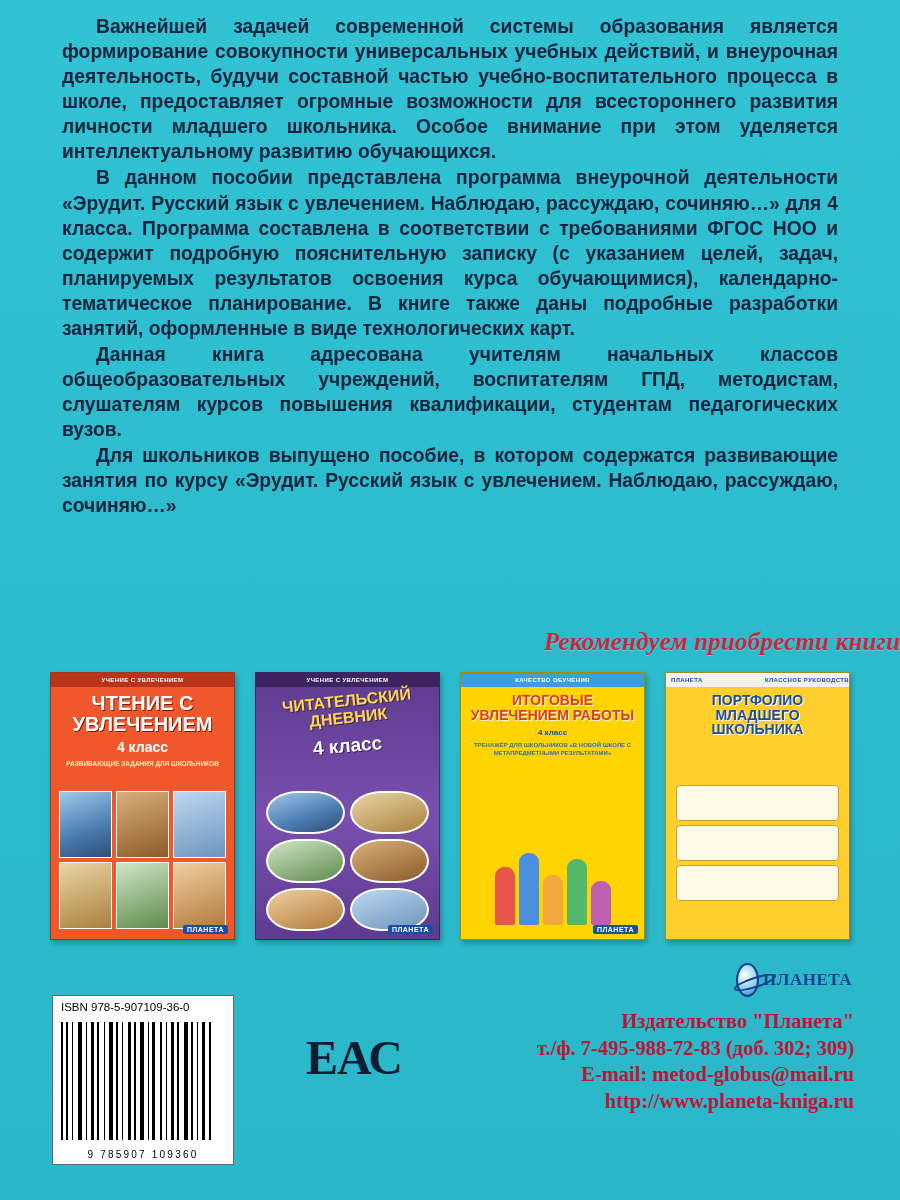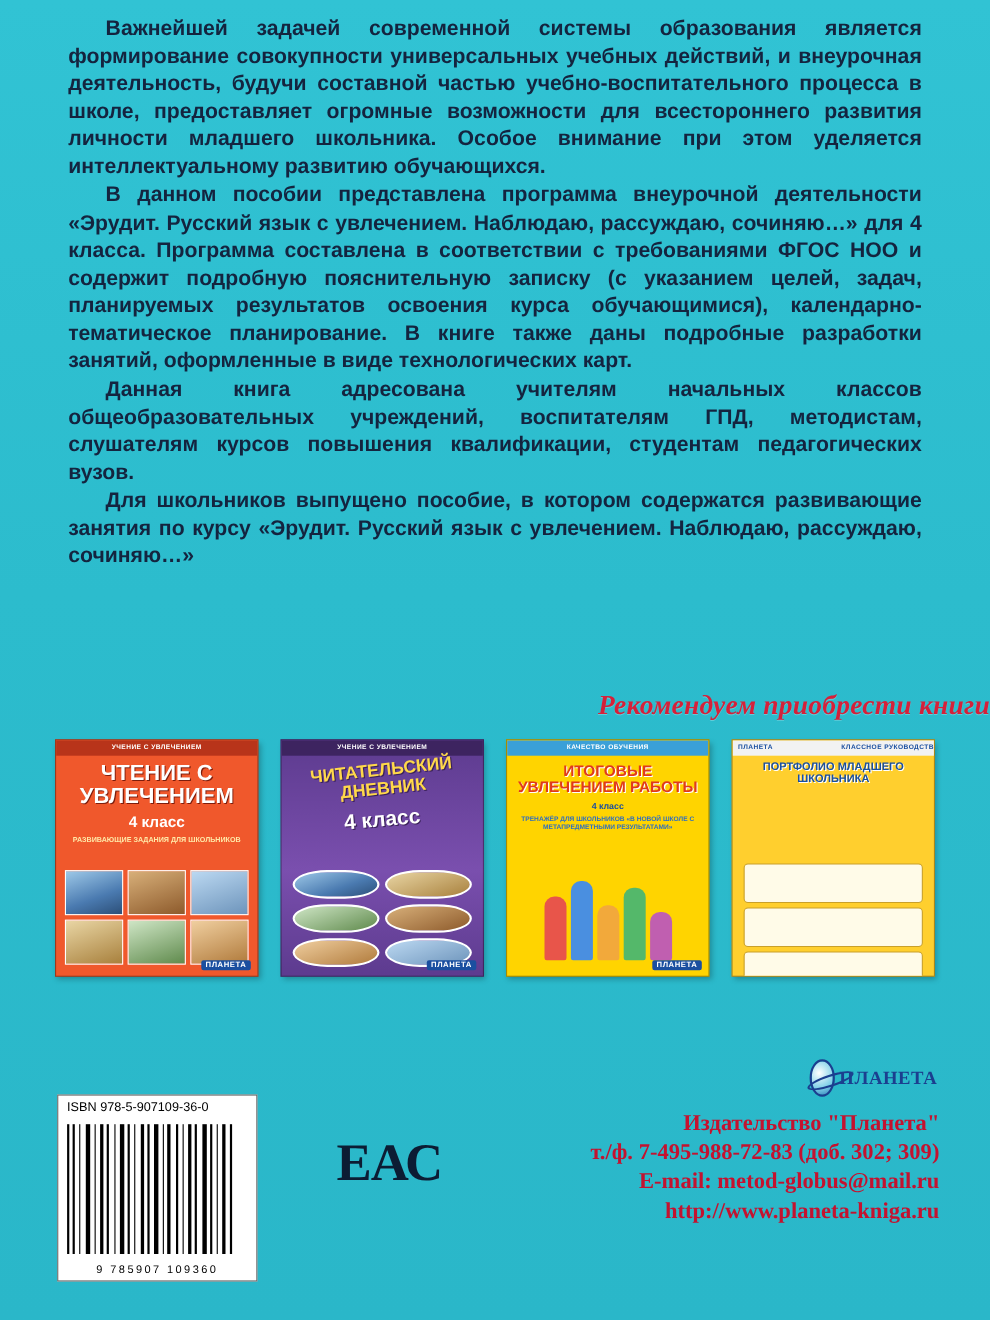--- a/index.html
+++ b/index.html
@@ -43,21 +43,21 @@
   
   .books{
     position:absolute;
     left:50px;right:50px;top:672px;
     height:252px;
     display:flex;
     justify-content:space-between;
     align-items:flex-start;
   }
   .book{
-    width:185px;height:216px;
+    width:185px;height:268px;
     border:1px solid rgba(0,0,0,.35);
     box-shadow:2px 3px 5px rgba(0,0,0,.25);
     position:relative;
     overflow:hidden;
     box-sizing:border-box;
   }
   .book .topbar{
     height:14px;width:100%;
     display:flex;align-items:center;justify-content:center;
     font-size:6px;font-weight:700;letter-spacing:.4px;
@@ -125,21 +125,21 @@
   .b3 .bsub{color:#1a4fa0;font-size:8px;margin-top:6px;}
   .b3 .note{color:#2f6fbf;font-size:6px;}
   .kids{
     position:absolute;left:14px;right:14px;bottom:14px;height:92px;
     display:flex;align-items:flex-end;justify-content:center;gap:4px;
   }
   .kid{width:20px;border-radius:9px 9px 2px 2px;}
   
   .b4{background:#ffcf2e;}
   .b4 .topbar{background:#f2f2f2;color:#1a4fa0;justify-content:space-between;padding:0 5px;}
-  .b4 .btitle{color:#1a4fa0;font-size:10px;text-shadow:1px 1px 0 #fff;}
+  .b4 .btitle{color:#1a4fa0;font-size:14px;text-shadow:1px 1px 0 #fff;}
   .strip{
     position:absolute;left:10px;right:10px;
     height:34px;background:#fffbe8;border:1px solid #c9a02a;border-radius:4px;
   }
   .s1{top:112px;}
   .s2{top:152px;}
   .s3{top:192px;}
   
   .isbn-box{
     position:absolute;left:52px;top:995px;

